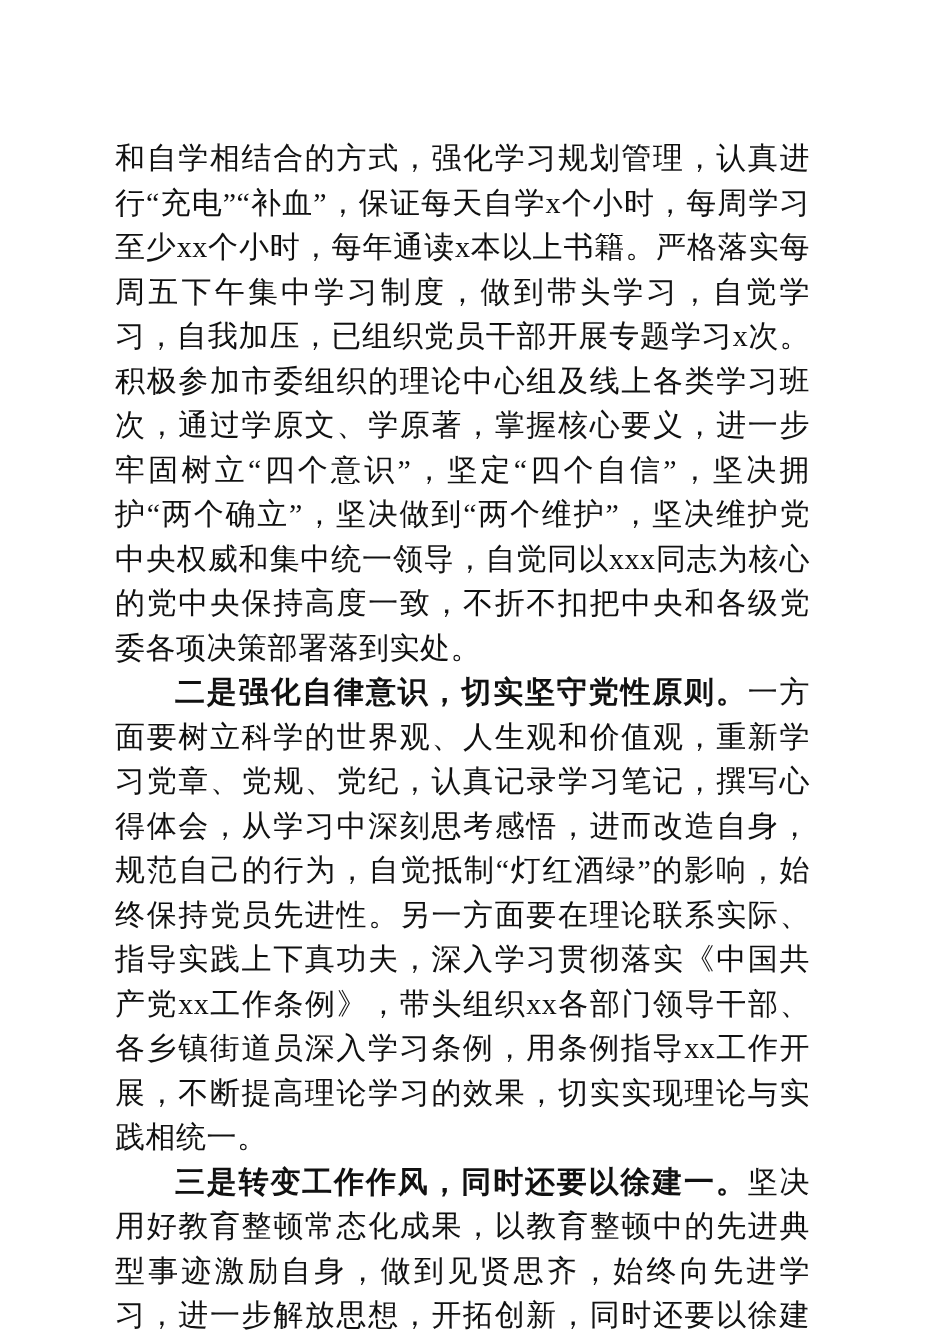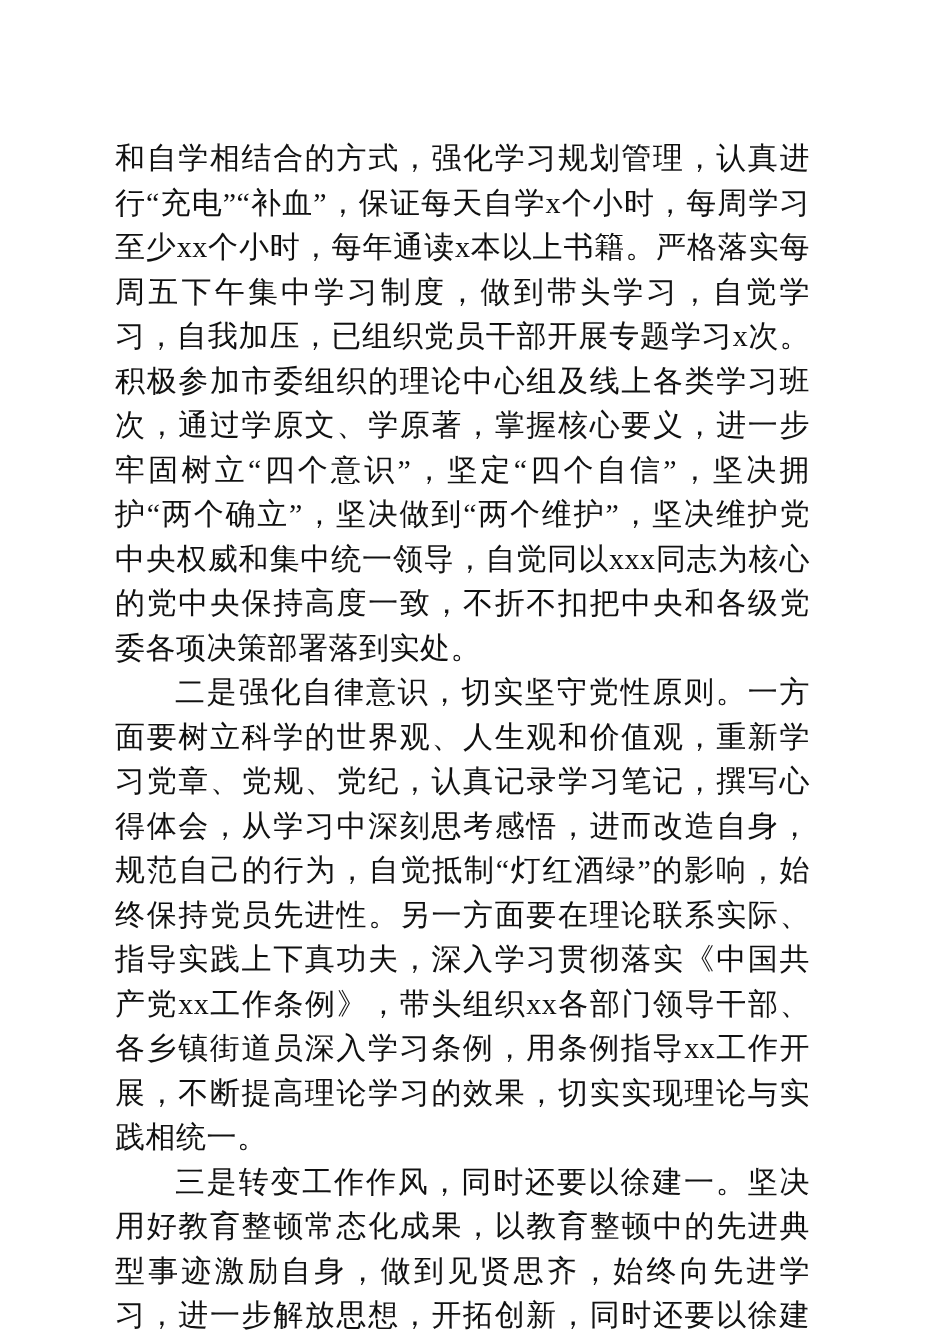--- a/index.html
+++ b/index.html
@@ -24,21 +24,21 @@
     line-height: 44.5px;
     text-align: justify;
     text-justify: inter-ideograph;
     letter-spacing: 0.5px;
     word-break: break-all;
   }
   .para.indented {
     text-indent: 2em;
   }
   .lead-bold {
-    font-weight: normal;
+    font-weight: bold;
   }
 </style>
 </head>
 <body>
 
 <div class="page">
 
   <p class="para"><span>和自学相结合的方式，强化学习规划管理，认真进行“充电”“补血”，保证每天自学x个小时，每周学习至少xx个小时，每年通读x本以上书籍。严格落实每周五下午集中学习制度，做到带头学习，自觉学习，自我加压，已组织党员干部开展专题学习x次。积极参加市委组织的理论中心组及线上各类学习班次，通过学原文、学原著，掌握核心要义，进一步牢固树立“四个意识”，坚定“四个自信”，坚决拥护“两个确立”，坚决做到“两个维护”，坚决维护党中央权威和集中统一领导，自觉同以xxx同志为核心的党中央保持高度一致，不折不扣把中央和各级党委各项决策部署落到实处。</span></p>
 
   <p class="para indented"><span class="lead-bold">二是强化自律意识，切实坚守党性原则。</span><span>一方面要树立科学的世界观、人生观和价值观，重新学习党章、党规、党纪，认真记录学习笔记，撰写心得体会，从学习中深刻思考感悟，进而改造自身，规范自己的行为，自觉抵制“灯红酒绿”的影响，始终保持党员先进性。另一方面要在理论联系实际、指导实践上下真功夫，深入学习贯彻落实《中国共产党xx工作条例》，带头组织xx各部门领导干部、各乡镇街道员深入学习条例，用条例指导xx工作开展，不断提高理论学习的效果，切实实现理论与实践相统一。</span></p>

